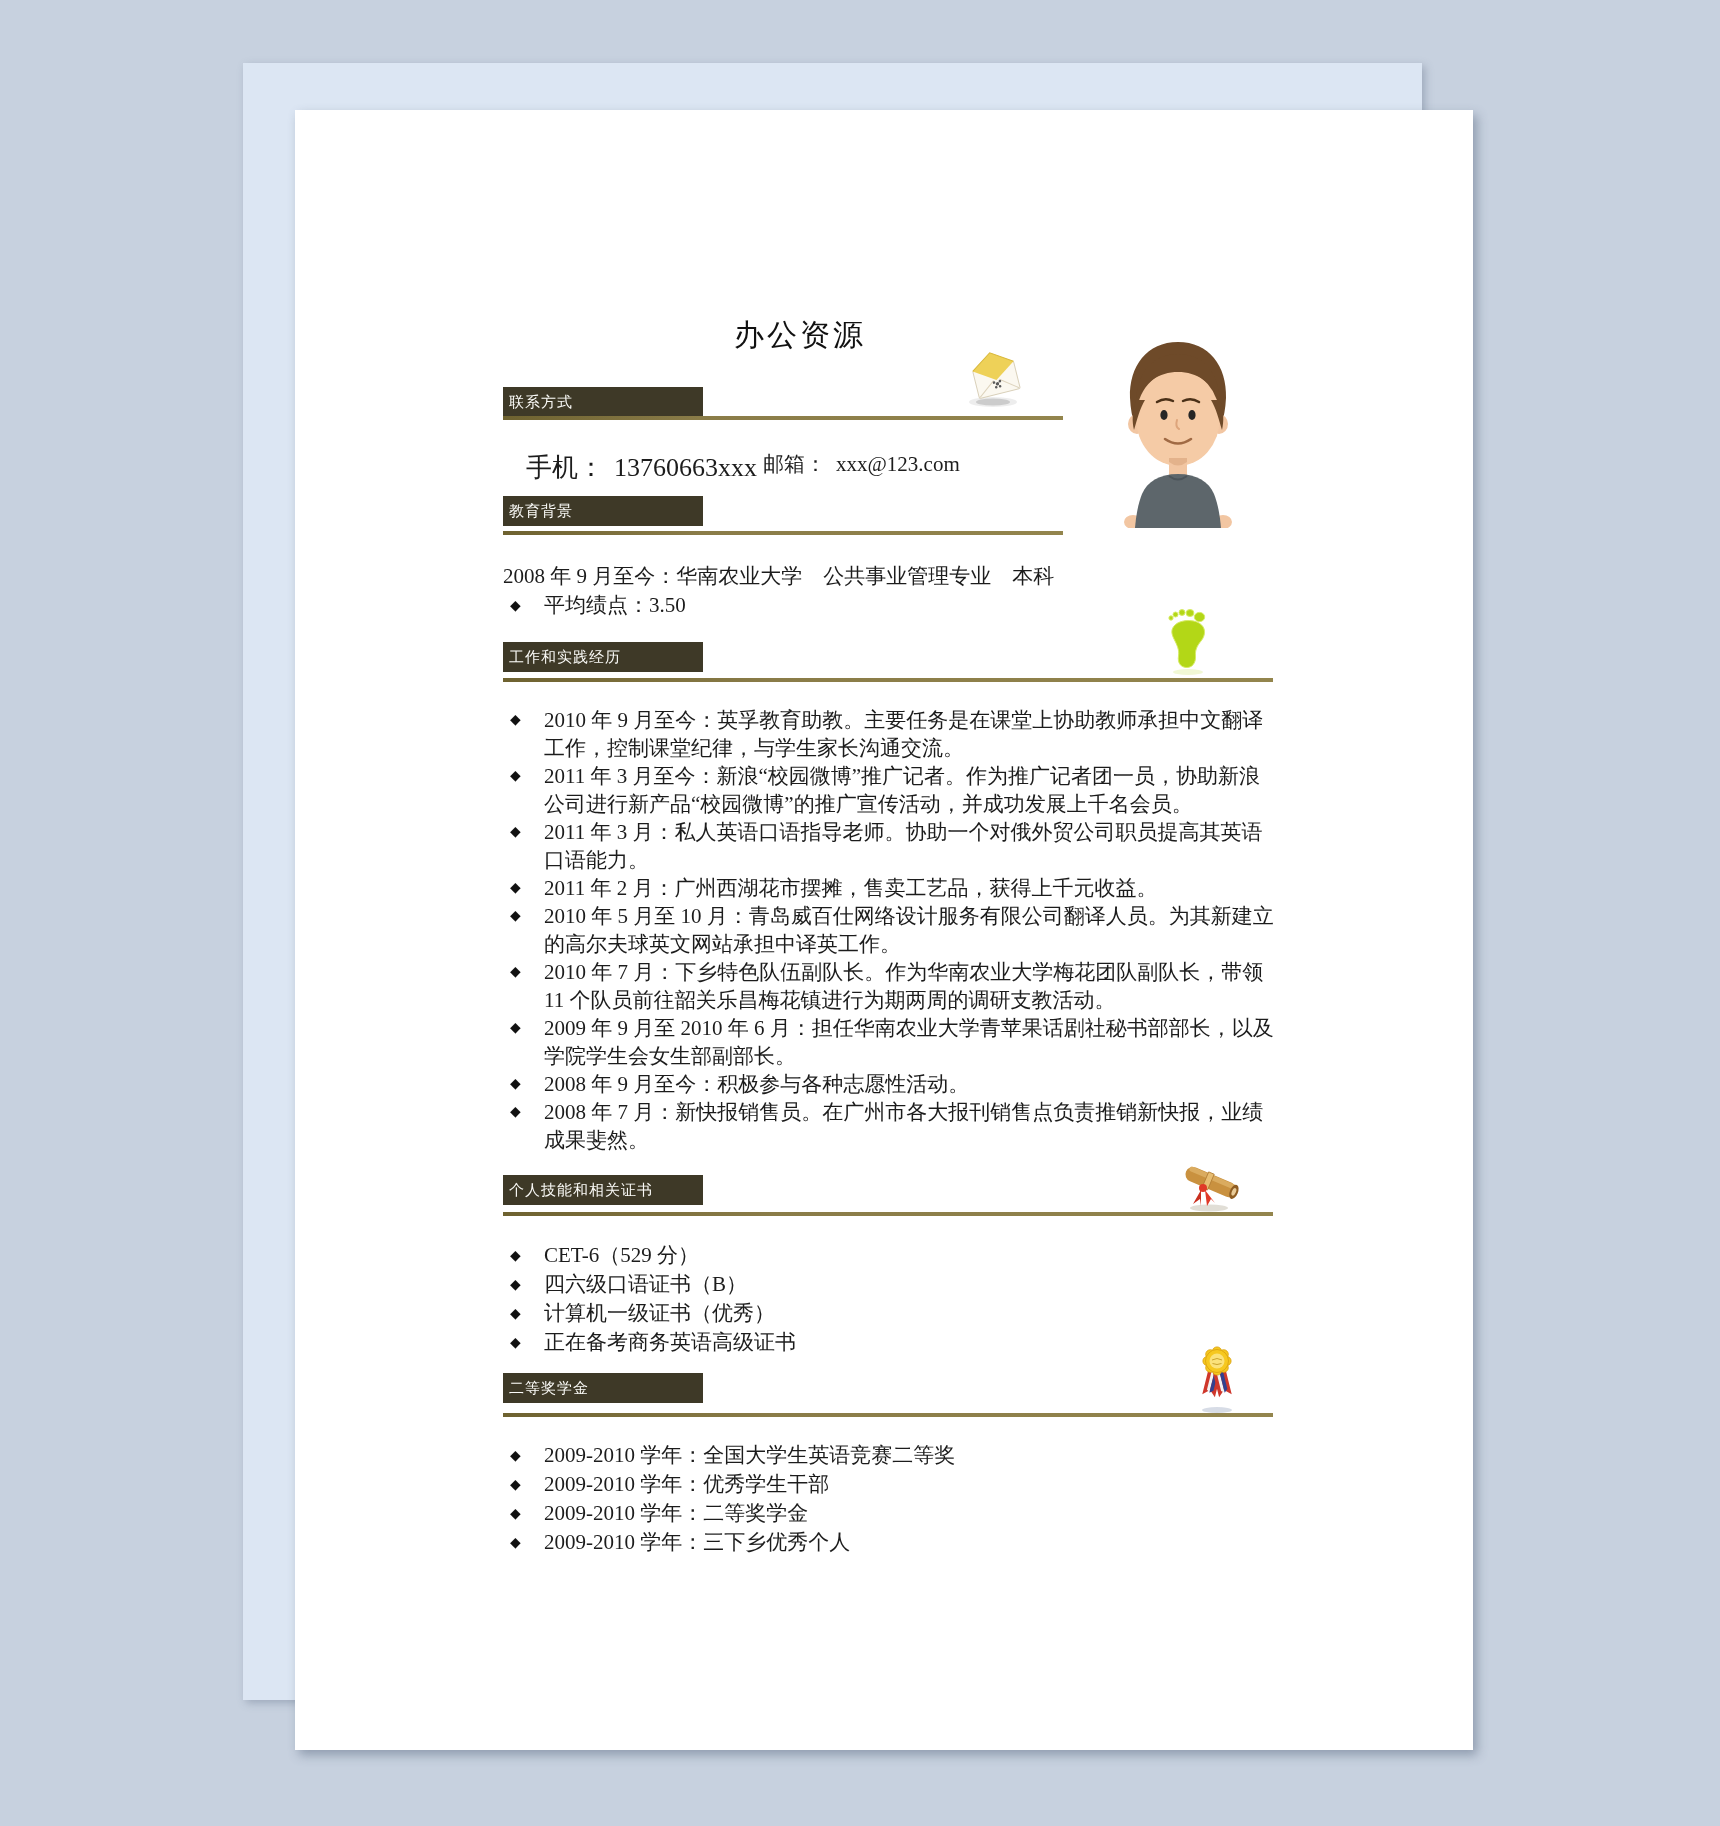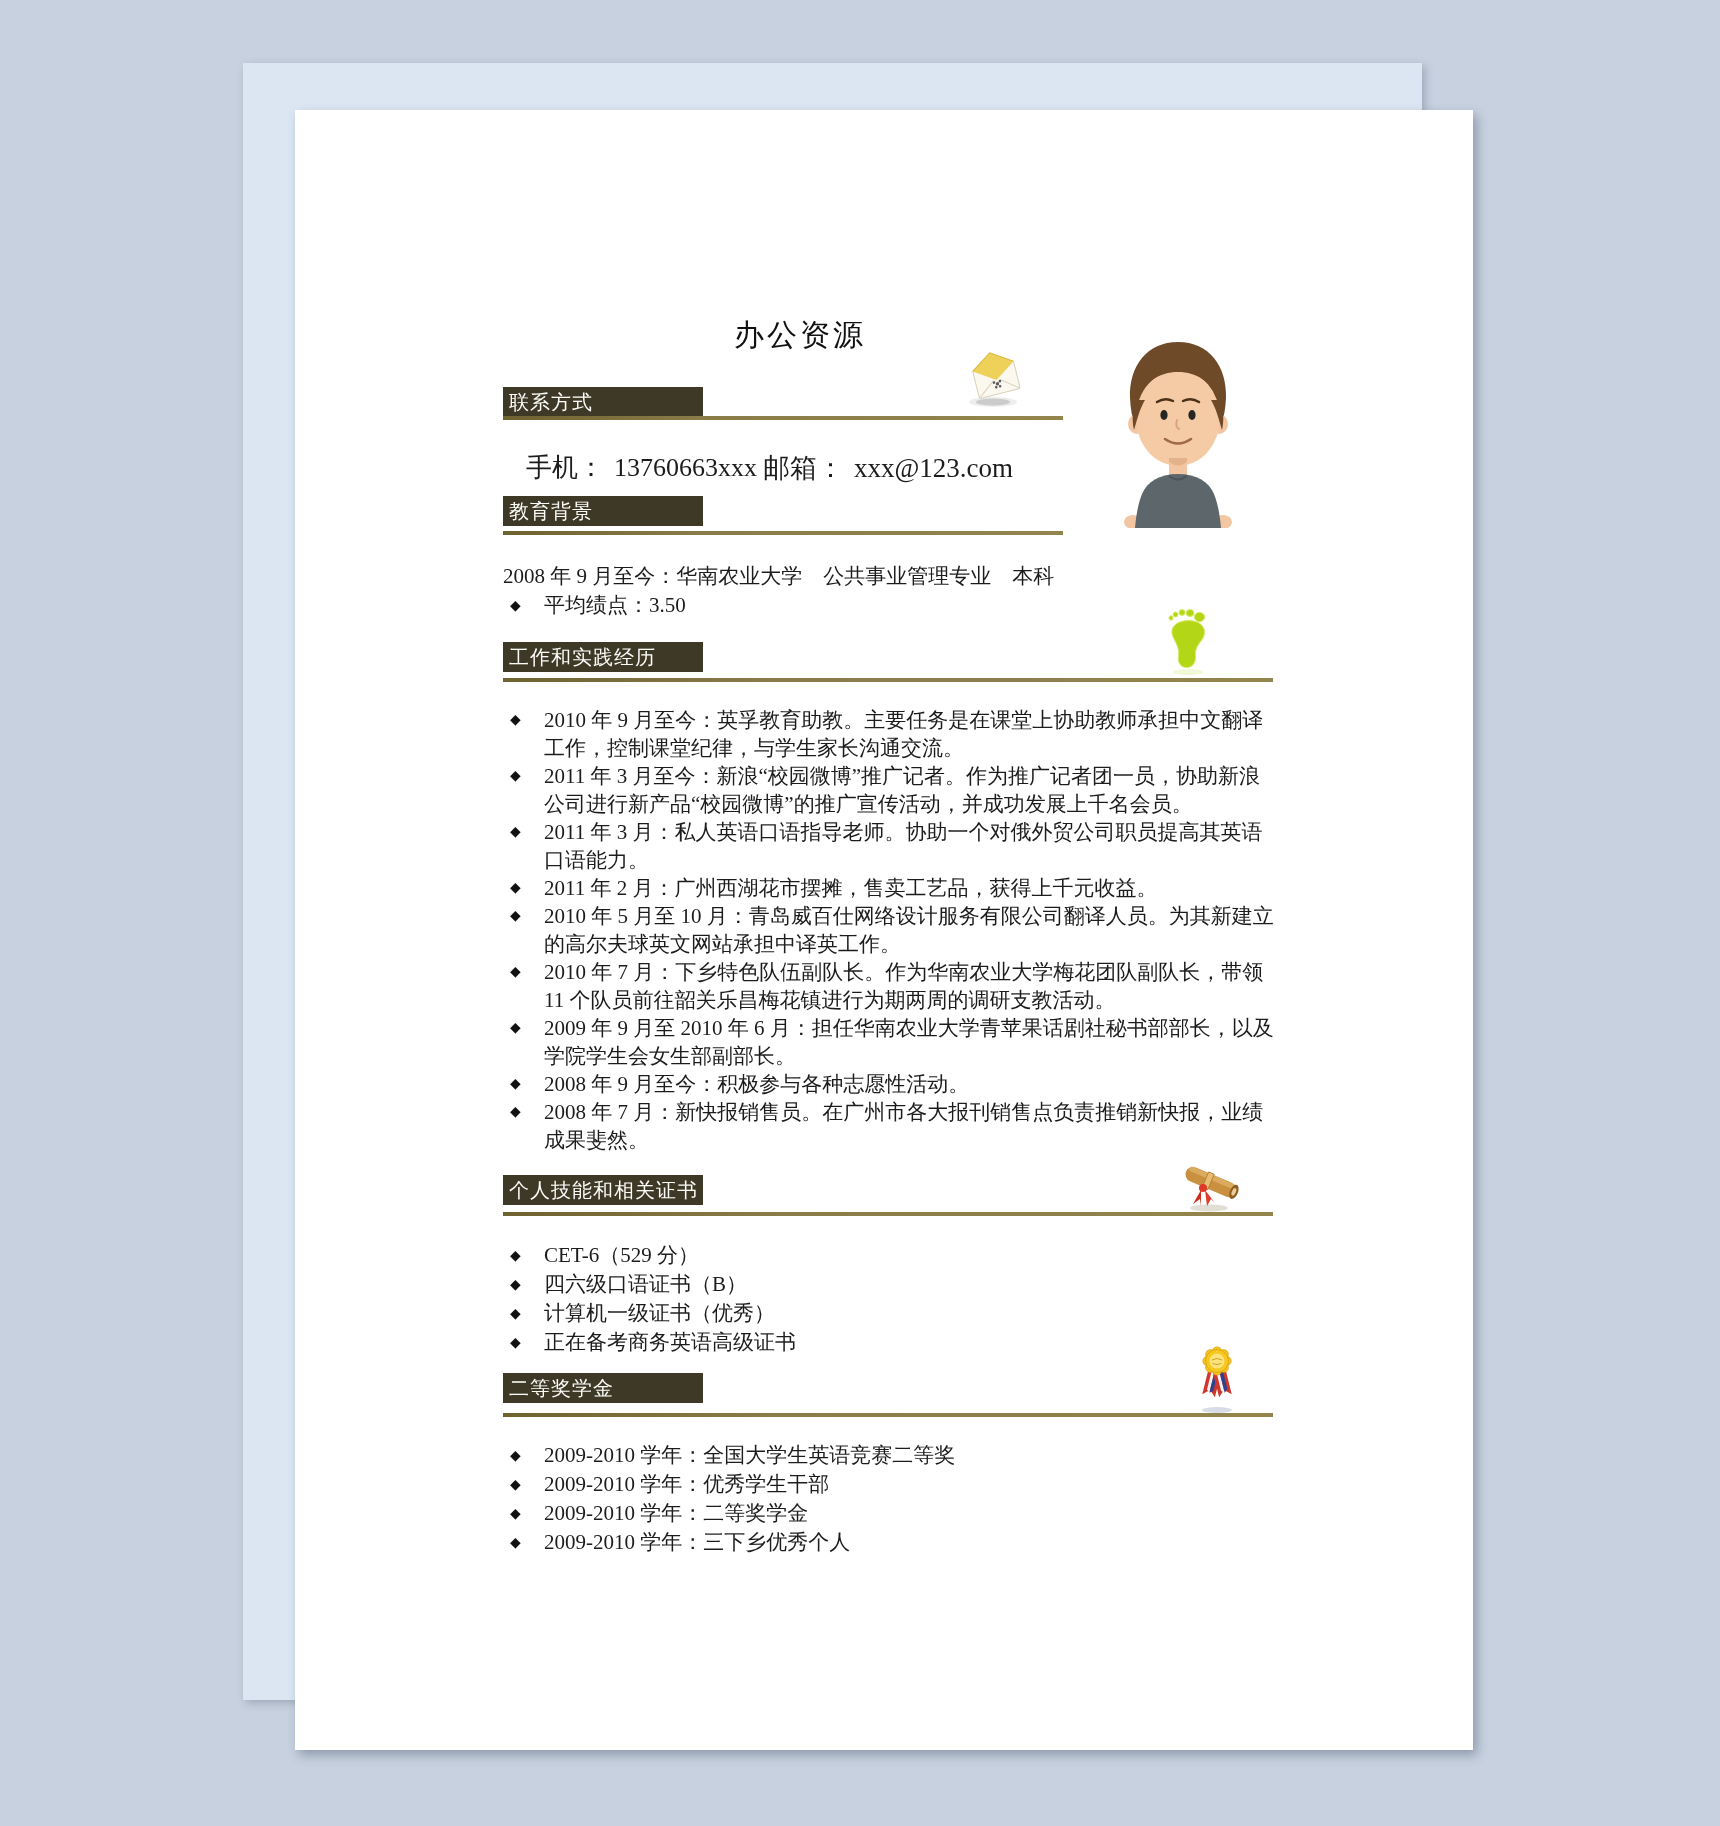--- a/index.html
+++ b/index.html
@@ -16,29 +16,29 @@
   .page{
     position:absolute;left:295px;top:110px;width:1178px;height:1640px;
     background:#ffffff;box-shadow:4px 5px 10px rgba(75,90,115,.45);font-family:Liberation Serif, serif;
   }
   .title{
     position:absolute;left:208px;top:205px;width:594px;
     text-align:center;font-size:30px;letter-spacing:3px;color:#111;
   }
   .sec-bar{
     position:absolute;left:208px;width:200px;height:30px;box-sizing:border-box;
-    background:#3e3927;color:#fbfbf8;font-size:20px;line-height:30px;padding-left:6px;
+    background:#3e3927;color:#fbfbf8;font-size:15px;line-height:30px;padding-left:6px;
     letter-spacing:1px;
   }
   .rule{position:absolute;left:208px;height:4px;
     background:linear-gradient(90deg,#6e6230 0%,#8a7c48 35%,#93854d 100%);}
   .rule.short{width:560px}
   .rule.long{width:770px}
   .phone{position:absolute;left:231px;top:340px;font-size:26px}
-  .email{position:absolute;left:468px;top:340px;font-size:27px}
+  .email{position:absolute;left:468px;top:340px;font-size:21px}
   .cv{margin-left:10px}
   .edu-line{position:absolute;left:208px;top:452px;font-size:21px}
   .bullet-list{position:absolute;left:208px;width:772px}
   .bullet-row{display:flex;align-items:flex-start}
   .diamond{flex:0 0 34px;padding-left:7px;font-size:14px;line-height:28px;color:#111}
   .bullet-text{flex:1;font-size:21px;line-height:28px}
   .lh29 .diamond{line-height:29px}
   .lh29 .bullet-text{line-height:29px}
   .icon{position:absolute}
 </style>

